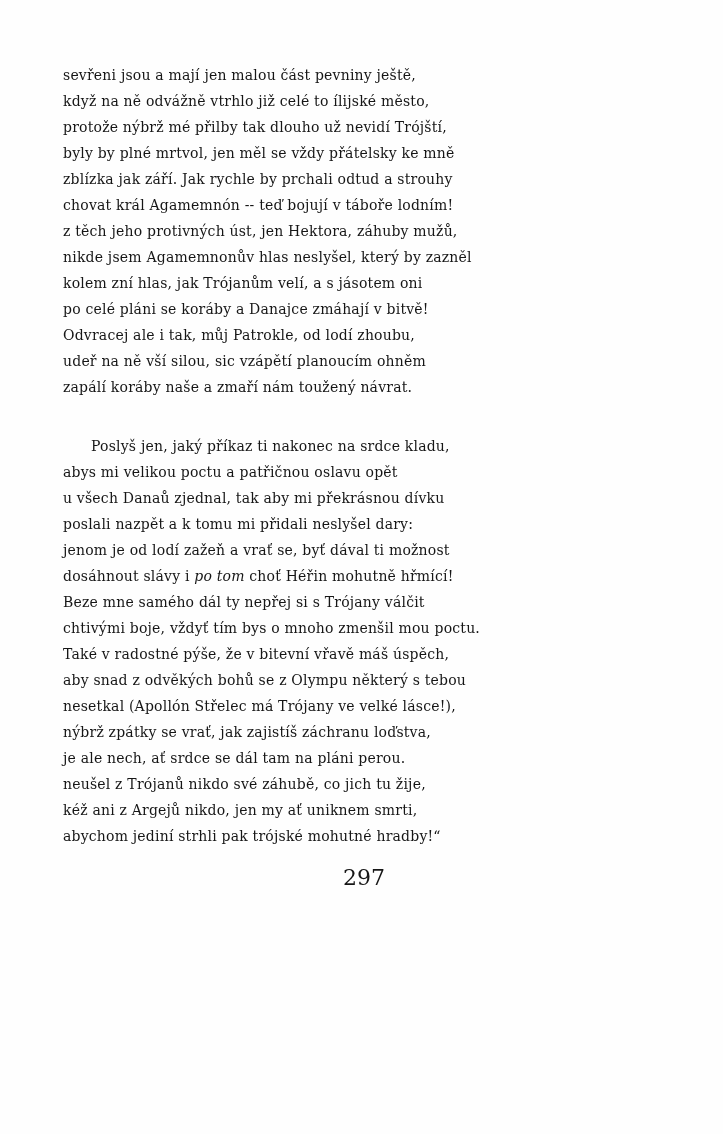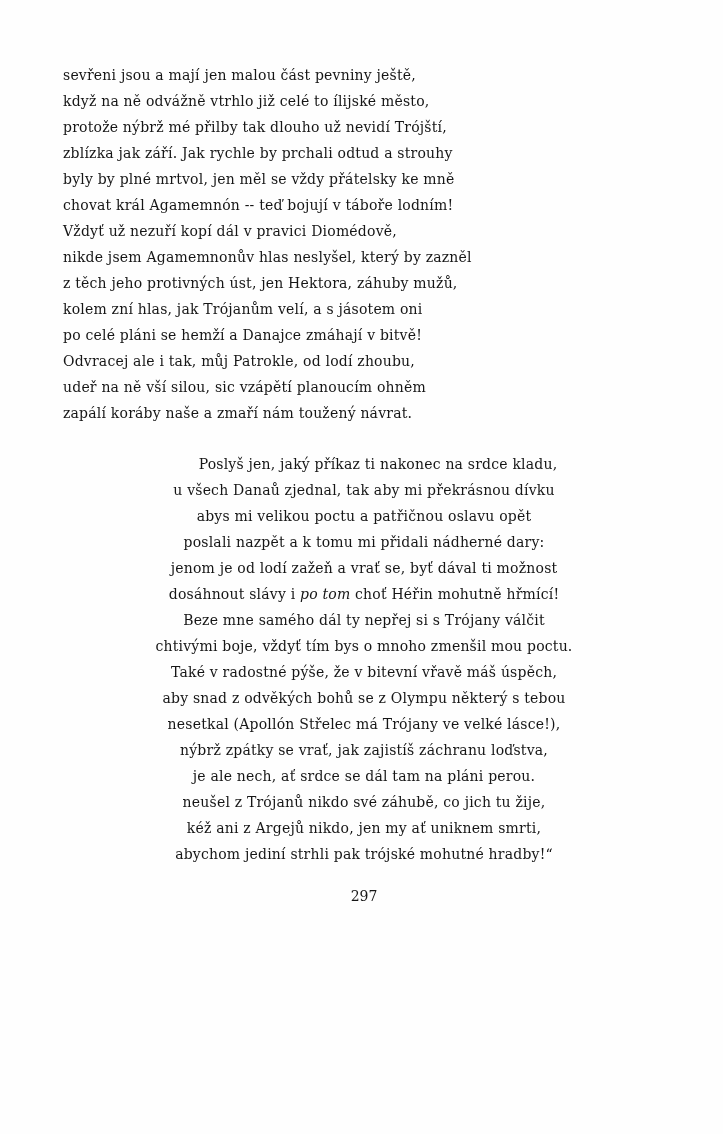--- a/index.html
+++ b/index.html
@@ -21,68 +21,66 @@
     padding: 62px 58px 0 63px;
     background: #fefefe;
   }
   .text-block {
     width: 602px;
   }
   .paragraph {
     margin: 0;
   }
   .paragraph + .paragraph {
-    margin-top: 25px;
-    text-align: center;
+    margin-top: 33px;
   }
   .line {
     font-size: 14px;
     line-height: 26px;
     white-space: nowrap;
     letter-spacing: 0.2px;
   }
   .paragraph.indent .line:first-child {
     text-indent: 28px;
   }
   .line i {
   }
   .page-number {
     width: 602px;
     text-align: center;
     margin-top: 16px;
-    font-size: 14px;
+    font-size: 22px;
     line-height: 26px;
   }
 </style>
 </head>
 <body>
 
 <div class="page">
   <div class="text-block">
       <div class="paragraph">
         <div class="line">sevřeni jsou a mají jen malou část pevniny ještě,</div>
         <div class="line">když na ně odvážně vtrhlo již celé to ílijské město,</div>
         <div class="line">protože nýbrž mé přilby tak dlouho už nevidí Trójští,</div>
+        <div class="line">byly by plné mrtvol, jen měl se vždy přátelsky ke mně</div>
         <div class="line">zblízka jak září. Jak rychle by prchali odtud a strouhy</div>
-        <div class="line">byly by plné mrtvol, jen měl se vždy přátelsky ke mně</div>
         <div class="line">chovat král Agamemnón -- teď bojují v táboře lodním!</div>
-        <div class="line">Vždyť už nezuří kopí dál v pravici Diomédově,</div>
+        <div class="line">z těch jeho protivných úst, jen Hektora, záhuby mužů,</div>
         <div class="line">nikde jsem Agamemnonův hlas neslyšel, který by zazněl</div>
-        <div class="line">z těch jeho protivných úst, jen Hektora, záhuby mužů,</div>
         <div class="line">kolem zní hlas, jak Trójanům velí, a s jásotem oni</div>
-        <div class="line">po celé pláni se hemží a Danajce zmáhají v bitvě!</div>
+        <div class="line">po celé pláni se koráby a Danajce zmáhají v bitvě!</div>
         <div class="line">Odvracej ale i tak, můj Patrokle, od lodí zhoubu,</div>
         <div class="line">udeř na ně vší silou, sic vzápětí planoucím ohněm</div>
         <div class="line">zapálí koráby naše a zmaří nám toužený návrat.</div>
       </div>
       <div class="paragraph indent">
         <div class="line">Poslyš jen, jaký příkaz ti nakonec na srdce kladu,</div>
+        <div class="line">abys mi velikou poctu a patřičnou oslavu opět</div>
         <div class="line">u všech Danaů zjednal, tak aby mi překrásnou dívku</div>
-        <div class="line">abys mi velikou poctu a patřičnou oslavu opět</div>
-        <div class="line">poslali nazpět a k tomu mi přidali nádherné dary:</div>
+        <div class="line">poslali nazpět a k tomu mi přidali neslyšel dary:</div>
         <div class="line">jenom je od lodí zažeň a vrať se, byť dával ti možnost</div>
         <div class="line">dosáhnout slávy i <i>po tom</i> choť Héřin mohutně hřmící!</div>
         <div class="line">Beze mne samého dál ty nepřej si s Trójany válčit</div>
         <div class="line">chtivými boje, vždyť tím bys o mnoho zmenšil mou poctu.</div>
         <div class="line">Také v radostné pýše, že v bitevní vřavě máš úspěch,</div>
         <div class="line">aby snad z odvěkých bohů se z Olympu některý s tebou</div>
         <div class="line">nesetkal (Apollón Střelec má Trójany ve velké lásce!),</div>
         <div class="line">nýbrž zpátky se vrať, jak zajistíš záchranu loďstva,</div>
         <div class="line">je ale nech, ať srdce se dál tam na pláni perou.</div>
         <div class="line">neušel z Trójanů nikdo své záhubě, co jich tu žije,</div>

